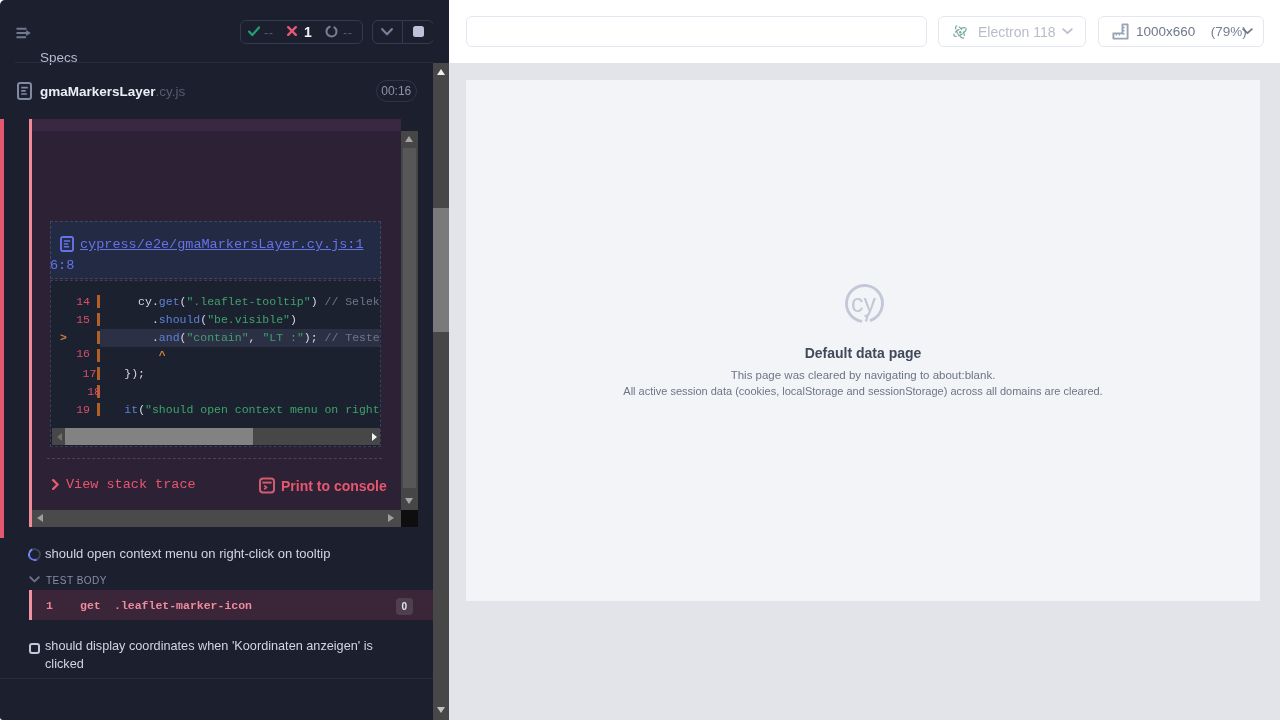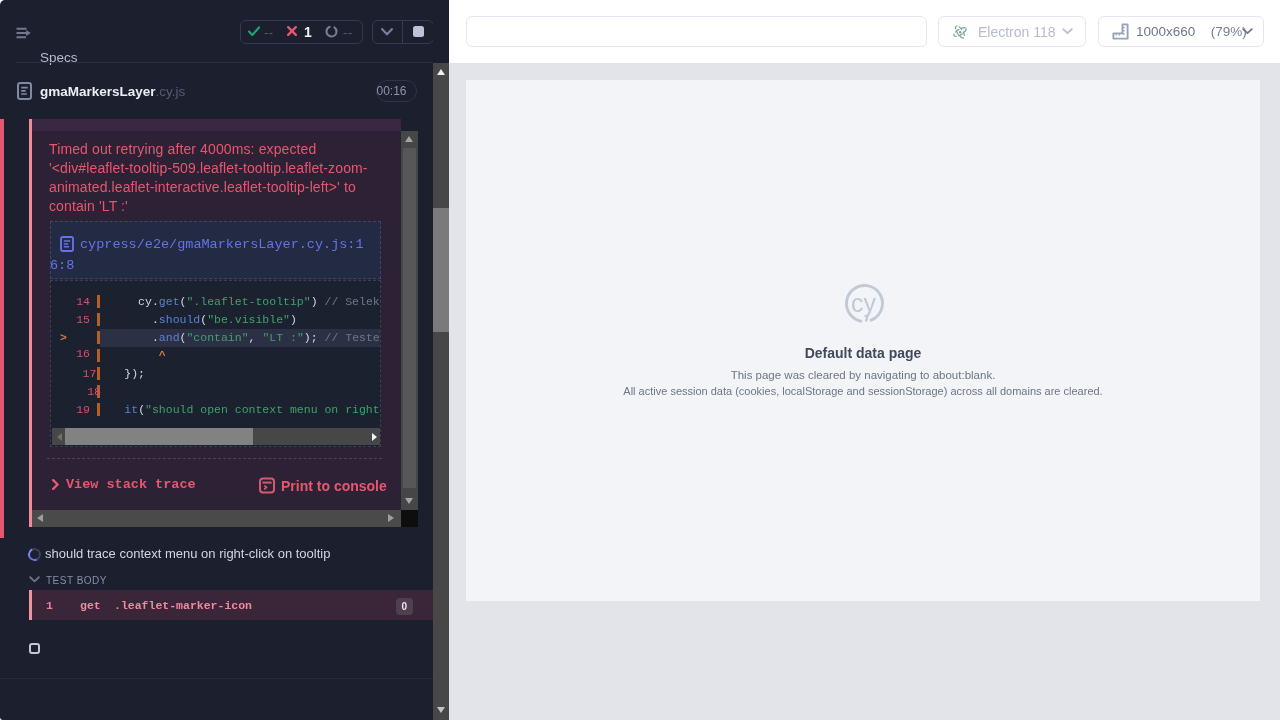--- a/index.html
+++ b/index.html
@@ -58,37 +58,36 @@
 
     <div class="abs" style="left:15px;top:62px;width:418px;height:1px;background:#282d40;"></div>
 
     <svg class="abs" style="left:17px;top:82px" width="15" height="18" viewBox="0 0 15 18">
       <rect x="1" y="1" width="13" height="16" rx="2.2" fill="none" stroke="#828aa2" stroke-width="2"></rect>
       <line x1="4.2" y1="5.6" x2="10.8" y2="5.6" stroke="#828aa2" stroke-width="1.7"></line>
       <line x1="4.2" y1="8.8" x2="8.7" y2="8.8" stroke="#828aa2" stroke-width="1.7"></line>
       <line x1="4.2" y1="12" x2="9.8" y2="12" stroke="#828aa2" stroke-width="1.7"></line>
     </svg>
     <div class="abs" style="left:40px;top:84px;font-size:13.5px;font-weight:bold;color:#eceef6;">gmaMarkersLayer<span style="font-weight:normal;color:#565c70;">.cy.js</span></div>
-    <div class="abs" style="left:375.5px;top:80px;width:41.5px;height:21.5px;border:1px solid #2e3449;border-radius:11px;line-height:20.5px;font-size:12px;color:#8d93a9;">00:16</div>
+    <div class="abs" style="left:375.5px;top:80px;width:41.5px;height:21.5px;border:1px solid #2e3449;border-radius:11px;text-align:center;line-height:20.5px;font-size:12px;color:#8d93a9;">00:16</div>
 
     <div class="abs" style="left:0;top:119px;width:3.5px;height:419px;background:#e45770;"></div>
     <div class="abs" style="left:29px;top:119px;width:2.5px;height:408px;background:#ef8b9b;"></div>
     <div class="abs" style="left:31.5px;top:119px;width:369px;height:408px;background:#2d2136;"></div>
     <div class="abs" style="left:31.5px;top:119px;width:369px;height:12px;background:#3a2741;"></div>
 
-    <div class="abs" style="left:49px;top:140px;font-size:14px;line-height:19px;letter-spacing:0.12px;color:#e8566e;">Timed out retrying after 4000ms: expected<br>'&lt;div#leaflet-tooltip-509.leaflet-tooltip.leaflet-zoom-<br>animated.leaflet-interactive.leaflet-tooltip-left&gt;' to<br>contain 'LT :'</div>
 
     <div class="abs" style="left:49.5px;top:221px;width:331px;height:58px;background:#232a44;border:1px dashed #3e4660;"></div>
     <svg class="abs" style="left:59.5px;top:236px" width="14" height="16" viewBox="0 0 14 16">
       <rect x="1" y="1" width="12" height="14" rx="1.8" fill="none" stroke="#6673e8" stroke-width="1.9"></rect>
       <line x1="3.8" y1="5" x2="10.2" y2="5" stroke="#6673e8" stroke-width="1.5"></line>
       <line x1="3.8" y1="7.9" x2="8.2" y2="7.9" stroke="#6673e8" stroke-width="1.5"></line>
       <line x1="3.8" y1="10.8" x2="9.2" y2="10.8" stroke="#6673e8" stroke-width="1.5"></line>
     </svg>
-    <div class="abs mono" style="left:80px;top:237px;font-size:13.5px;color:#6673e8;">cypress/e2e/gmaMarkersLayer.cy.js:1</div>
+    <div class="abs mono" style="left:80px;top:237px;font-size:13.5px;color:#6673e8;text-decoration:underline;">cypress/e2e/gmaMarkersLayer.cy.js:1</div>
     <div class="abs mono" style="left:50px;top:258px;font-size:13.5px;color:#6673e8;">6:8</div>
 
     <div id="codeframe" class="abs" style="left:49.5px;top:280px;width:331px;height:167px;background:#1c2130;border:1px dashed #3a3f58;overflow:hidden;">
       <div class="abs" style="left:49.5px;top:48px;width:280px;height:18px;background:#2c3044;"></div>
       <div class="abs" style="left:46.5px;top:14px;width:2.5px;height:13px;background:#b35f26;"></div>
       <div class="abs" style="left:46.5px;top:32px;width:2.5px;height:13px;background:#b35f26;"></div>
       <div class="abs" style="left:46.5px;top:50px;width:2.5px;height:13px;background:#b35f26;"></div>
       <div class="abs" style="left:46.5px;top:68px;width:2.5px;height:13px;background:#b35f26;"></div>
       <div class="abs" style="left:46.5px;top:86px;width:2.5px;height:13px;background:#b35f26;"></div>
       <div class="abs" style="left:46.5px;top:104px;width:2.5px;height:13px;background:#b35f26;"></div>
@@ -109,53 +108,54 @@
       <div class="abs" style="left:1px;top:147px;width:328px;height:17px;background:#474747;"></div>
       <div class="abs" style="left:14.5px;top:147px;width:188px;height:17px;background:#828282;"></div>
       <div class="abs" style="left:6px;top:151.5px;width:0;height:0;border-top:4px solid transparent;border-bottom:4px solid transparent;border-right:5.5px solid #6f6f6f;"></div>
       <div class="abs" style="left:321px;top:151.5px;width:0;height:0;border-top:4px solid transparent;border-bottom:4px solid transparent;border-left:5.5px solid #f2f2f2;"></div>
     </div>
 
     <div class="abs" style="left:47px;top:458px;width:335px;height:1px;border-top:1px dashed #534050;"></div>
     <svg class="abs" style="left:52px;top:479px" width="7" height="11" viewBox="0 0 7 11">
       <polyline points="1.2,1.2 5.6,5.5 1.2,9.8" fill="none" stroke="#e45b70" stroke-width="2.4" stroke-linecap="round" stroke-linejoin="round"></polyline>
     </svg>
-    <div class="abs mono" style="left:66px;top:477px;font-size:13.5px;font-weight:bold;color:#e8566e;">View stack trace</div>
+    <div class="abs mono" style="left:66px;top:477px;font-size:13.5px;font-weight:normal;color:#e8566e;">View stack trace</div>
     <svg class="abs" style="left:259px;top:477px" width="16" height="17" viewBox="0 0 16 17">
       <rect x="1" y="1.5" width="14" height="14" rx="3" fill="none" stroke="#d35b70" stroke-width="2"></rect>
       <line x1="3.4" y1="5.6" x2="12.6" y2="5.6" stroke="#d35b70" stroke-width="2"></line>
       <polyline points="5.2,8.6 7.6,10.4 5.2,12.2" fill="none" stroke="#d35b70" stroke-width="1.8" stroke-linejoin="round"></polyline>
     </svg>
     <div class="abs" style="left:281px;top:478px;font-size:14px;font-weight:bold;color:#e8566e;">Print to console</div>
 
     <div class="abs" style="left:400.5px;top:131px;width:17px;height:379px;background:#464646;"></div>
     <div class="abs" style="left:402.5px;top:148px;width:13px;height:340px;background:#575757;"></div>
     <div class="abs" style="left:404.5px;top:136px;width:0;height:0;border-left:4.5px solid transparent;border-right:4.5px solid transparent;border-bottom:6px solid #a5a5a5;"></div>
     <div class="abs" style="left:404.5px;top:498px;width:0;height:0;border-left:4.5px solid transparent;border-right:4.5px solid transparent;border-top:6px solid #a5a5a5;"></div>
     <div class="abs" style="left:31.5px;top:510px;width:369px;height:17px;background:#4a4a4a;"></div>
     <div class="abs" style="left:37px;top:514px;width:0;height:0;border-top:4.5px solid transparent;border-bottom:4.5px solid transparent;border-right:6px solid #9e9e9e;"></div>
     <div class="abs" style="left:388px;top:514px;width:0;height:0;border-top:4.5px solid transparent;border-bottom:4.5px solid transparent;border-left:6px solid #9e9e9e;"></div>
     <div class="abs" style="left:400.5px;top:510px;width:17px;height:17px;background:#0e0e0e;"></div>
 
     <div class="abs" style="left:28px;top:547.5px;width:13px;height:13px;border-radius:50%;border:2.2px solid #3d4357;border-left-color:#7b87f2;border-bottom-color:#6a76ee;transform:rotate(20deg);"></div>
-    <div class="abs" style="left:45px;top:546px;font-size:13px;color:#d2d5e2;">should trace context menu on right-click on tooltip</div>
+    <div class="abs" style="left:45px;top:546px;font-size:13px;color:#d2d5e2;">should open context menu on right-click on tooltip</div>
 
     <svg class="abs" style="left:29px;top:576px" width="11" height="7" viewBox="0 0 11 7">
       <polyline points="1.2,1.2 5.5,5.4 9.8,1.2" fill="none" stroke="#6a7189" stroke-width="1.9" stroke-linecap="round" stroke-linejoin="round"></polyline>
     </svg>
     <div class="abs" style="left:46px;top:575px;font-size:10px;font-weight:500;color:#888ea9;letter-spacing:0.5px;">TEST BODY</div>
 
     <div class="abs" style="left:31.5px;top:590px;width:401.5px;height:30px;background:#3a2539;"></div>
     <div class="abs" style="left:29px;top:590px;width:2.5px;height:30px;background:#f293a3;"></div>
     <div class="abs mono" style="left:46px;top:599px;font-size:11.5px;font-weight:bold;color:#ee8296;">1</div>
     <div class="abs mono" style="left:80px;top:598.5px;font-size:11.5px;font-weight:bold;color:#f18a9d;">get</div>
     <div class="abs mono" style="left:114px;top:599px;font-size:11.5px;font-weight:bold;color:#f18a9d;">.leaflet-marker-icon</div>
     <div class="abs" style="left:396px;top:598px;width:16.5px;height:17px;background:#50404f;border-radius:4px;text-align:center;line-height:17px;font-size:10px;font-weight:bold;color:#e3e5ee;">0</div>
 
     <div class="abs" style="left:29px;top:642.5px;width:11px;height:11px;border:2.2px solid #c3c7d9;border-radius:3px;"></div>
+    <div class="abs" style="left:45px;top:637px;font-size:12.7px;line-height:18px;color:#d2d5e2;">should display coordinates when 'Koordinaten anzeigen' is<br>clicked</div>
 
     <div class="abs" style="left:0;top:678px;width:433px;height:1px;background:#272b3e;"></div>
   </div>
 
   <div id="sbscroll">
     <div class="abs" style="left:0;top:63px;width:16px;height:657px;background:#474747;"></div>
     <div class="abs" style="left:0;top:208px;width:16px;height:124px;background:#7a7a7a;"></div>
     <div class="abs" style="left:3.5px;top:69px;width:0;height:0;border-left:4.5px solid transparent;border-right:4.5px solid transparent;border-bottom:6px solid #f0f0f0;"></div>
     <div class="abs" style="left:3.5px;top:707px;width:0;height:0;border-left:4.5px solid transparent;border-right:4.5px solid transparent;border-top:6px solid #c2c2c2;"></div>
   </div>

